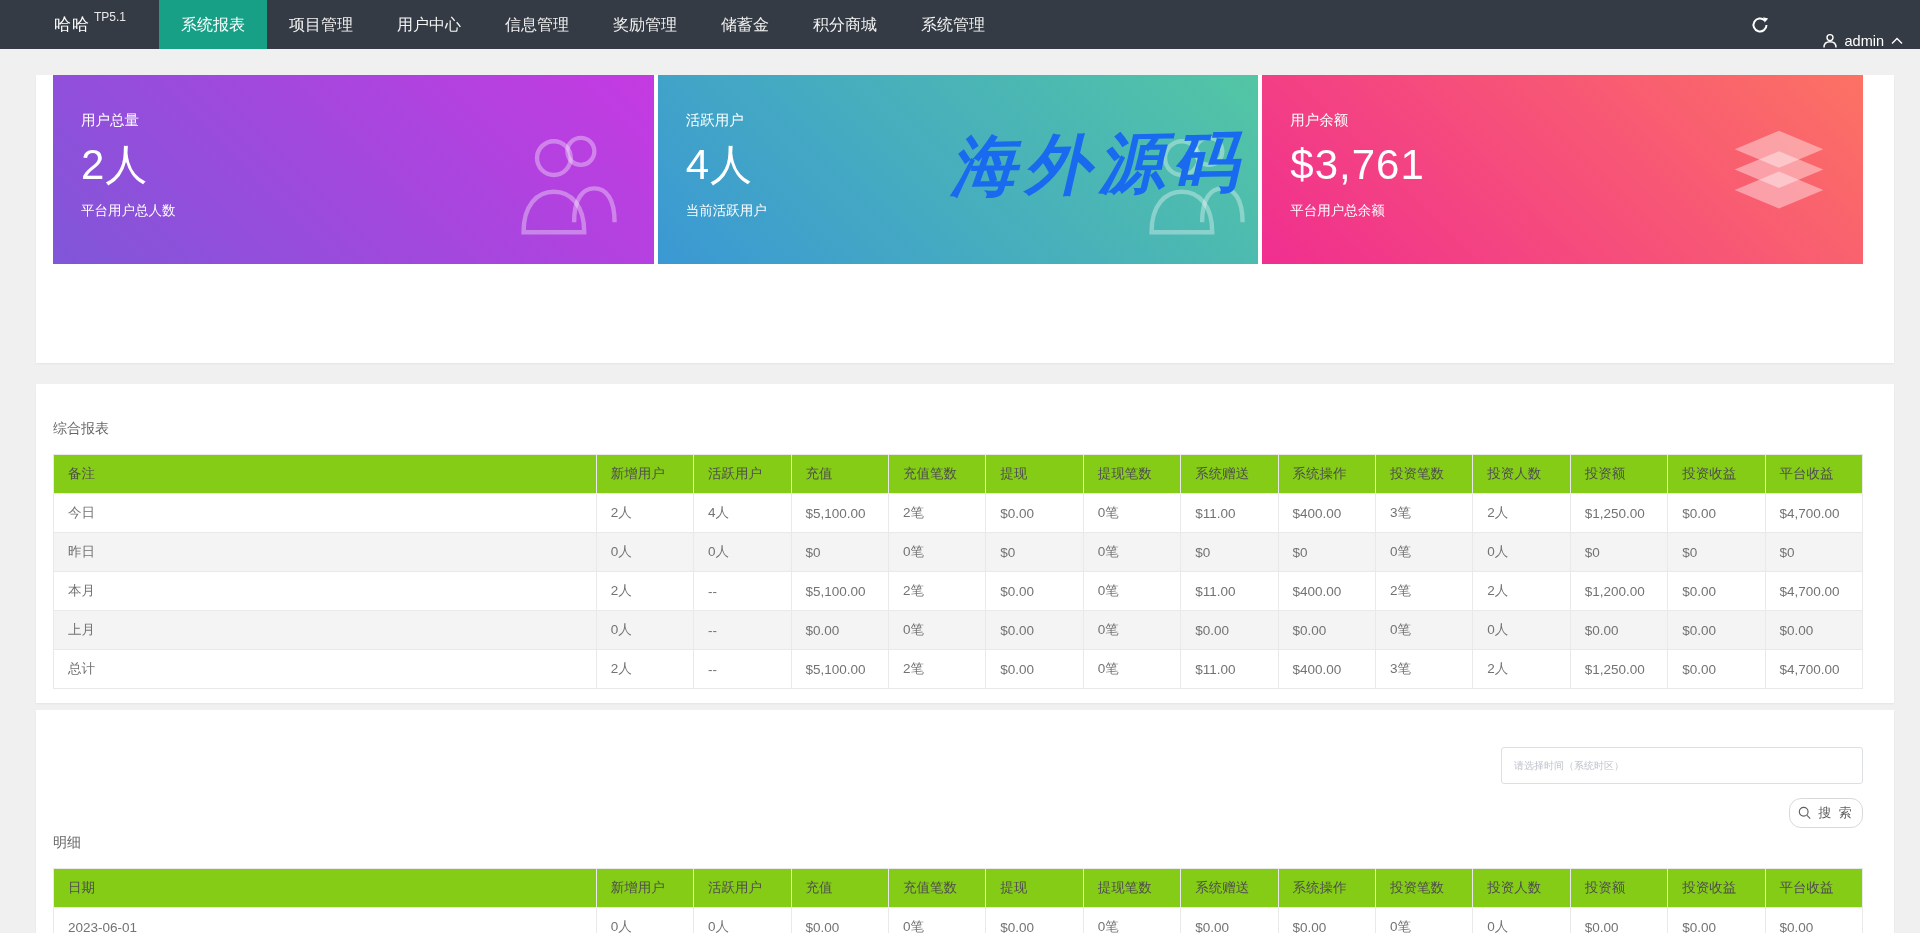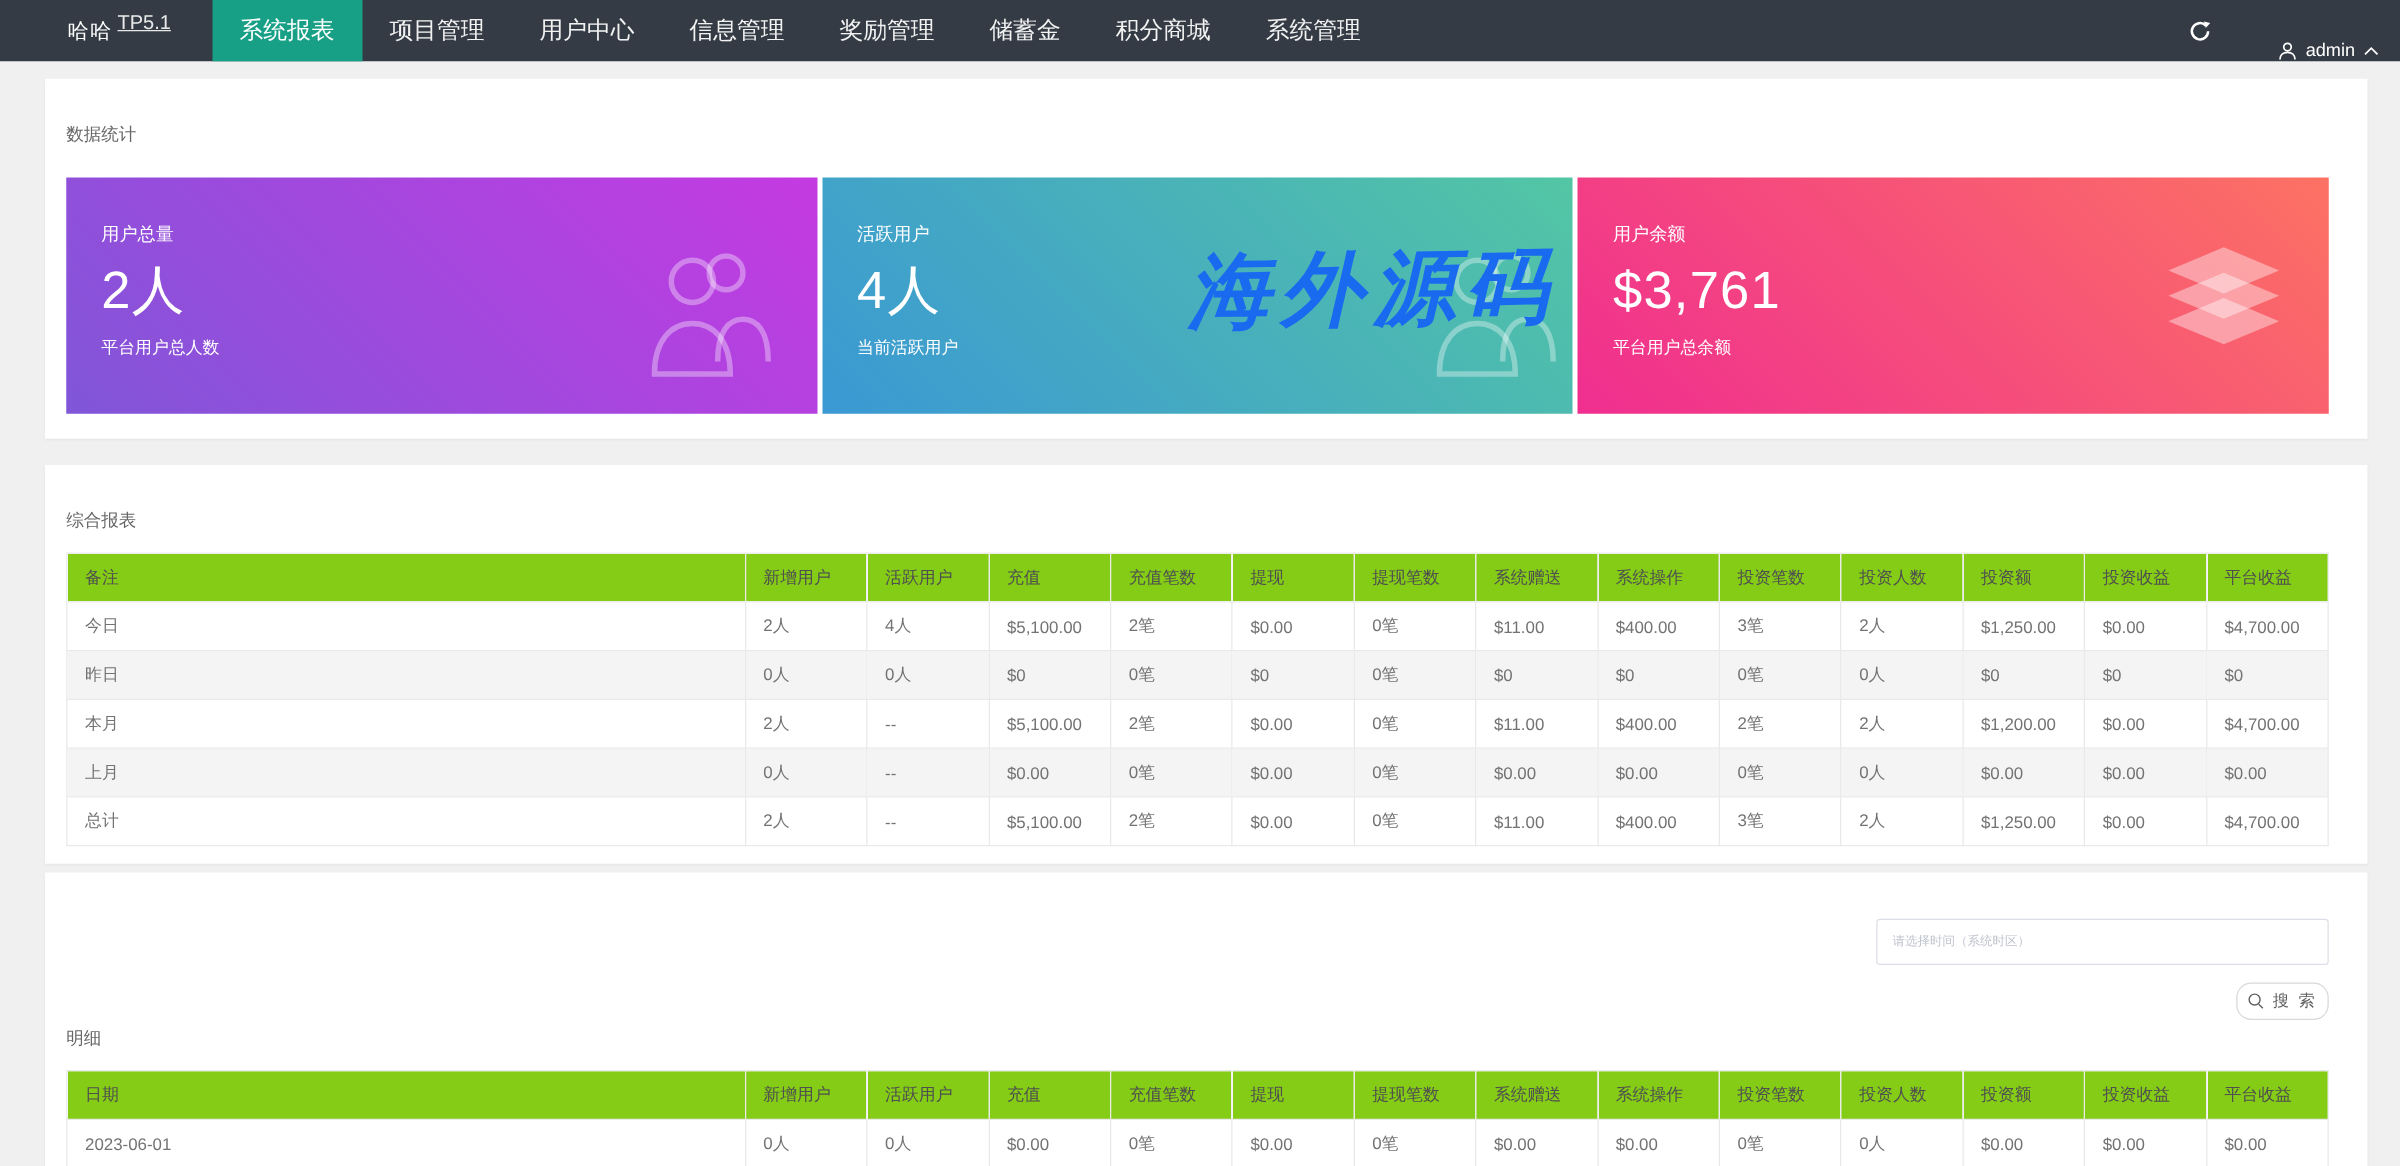--- a/index.html
+++ b/index.html
@@ -7,23 +7,23 @@
   body {
     width:1920px; height:933px; overflow:hidden;
     background:#f0f0f1;
     font-family:"Liberation Sans","DejaVu Sans",sans-serif;
     color:#666;
   }
   
   .navbar { height:49px; background:#353b45; display:flex; align-items:stretch; color:#fff; }
   .navbar-logo { display:flex; align-items:center; margin-left:54px; cursor:pointer;justify-content:flex-end; }
   .logo-text { font-size:17px; letter-spacing:1px; }
-  .logo-ver { font-size:16px; margin-left:4px; align-self:flex-start; margin-top:10px; color:#e8e8e8;text-decoration:underline; }
+  .logo-ver { font-size:12px; margin-left:4px; align-self:flex-start; margin-top:10px; color:#e8e8e8; }
   .nav-menu { display:flex; margin-left:33px; }
-  .nav-item { line-height:49px; padding:0 22px; font-size:19px; color:#f2f2f2; cursor:pointer; white-space:nowrap; }
+  .nav-item { line-height:49px; padding:0 22px; font-size:16px; color:#f2f2f2; cursor:pointer; white-space:nowrap; }
   .nav-item.active { background:#17a086; color:#fff; }
   .nav-right { margin-left:auto; display:flex; align-items:flex-end; padding-right:17px; }
   .icon-btn { width:40px; height:49px; display:flex; align-items:center; justify-content:center; cursor:pointer; }
   .user-menu { display:flex; align-items:center; gap:7px; margin-left:42px; cursor:pointer; font-size:14.5px; }
   
   .panel { background:#fff; margin-left:36px; margin-right:26px; box-shadow:0 1px 2px rgba(0,0,0,0.05); padding:0 31px 0 17px; }
   .panel-stats   { margin-top:14px; height:288px; }
   .panel-summary { margin-top:21px; height:319px; }
   .panel-detail  { margin-top:7px;  height:420px; }
   .section-title { padding-top:36px; font-size:14px; color:#666; line-height:17px; }
@@ -91,21 +91,20 @@
       </svg>
       <span>admin</span>
       <svg width="12" height="8" viewBox="0 0 12 8">
         <polyline points="1,6.5 6,1.5 11,6.5" fill="none" stroke="#fff" stroke-width="1.4"></polyline>
       </svg>
     </div>
   </div>
 </div>
 
 <div class="panel panel-stats">
-  <div class="section-title">数据统计</div>
   <div class="cards">
 
     <div class="card" style="background: linear-gradient(45deg, rgb(128, 86, 216), rgb(197, 58, 226));">
       <div class="card-title">用户总量</div>
       <div class="card-value">2人</div>
       <div class="card-caption">平台用户总人数</div>
       <svg class="card-icon" width="108" height="118" viewBox="0 0 64 70">
         <g fill="none" stroke="rgba(255,255,255,0.35)" stroke-width="2.6">
           <circle cx="42" cy="18" r="8"></circle>
           <path d="M38 60 C38 46 43 40 50 40 C57 40 62 46 62 60"></path>

